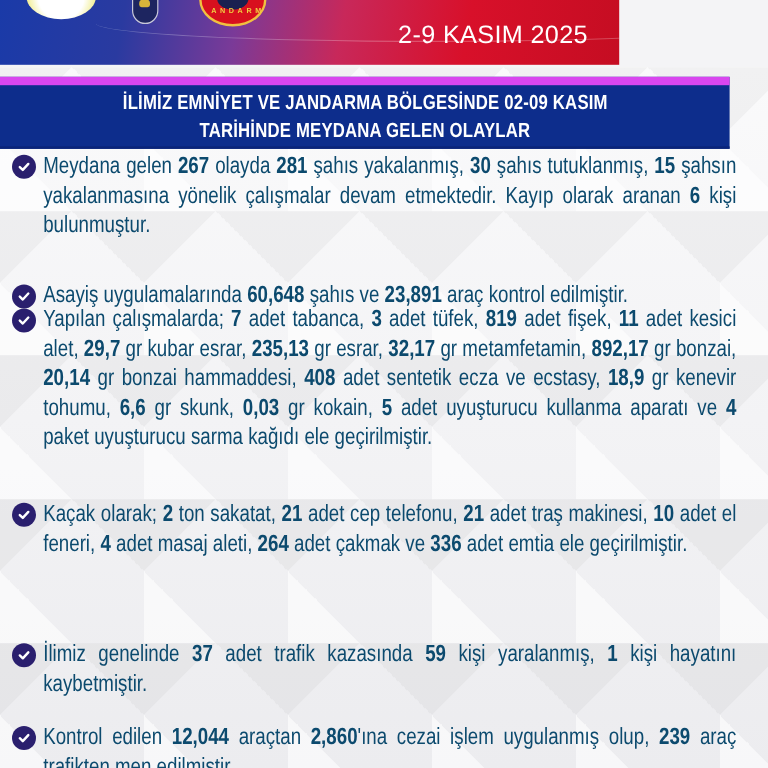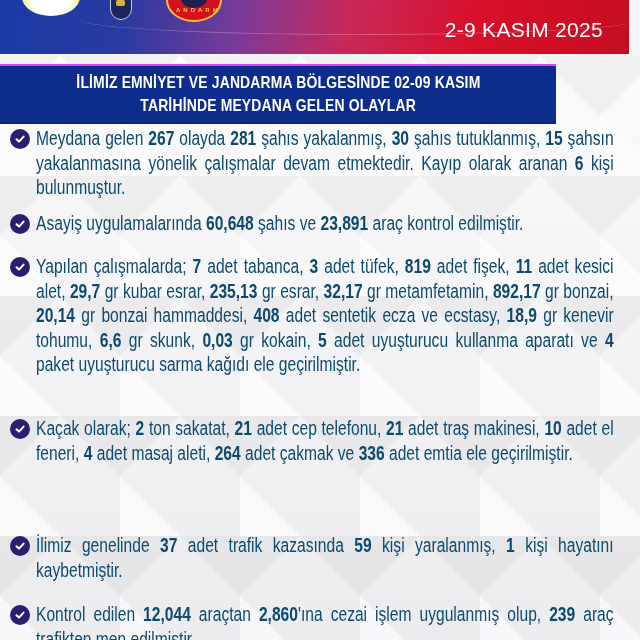--- a/index.html
+++ b/index.html
@@ -12,21 +12,21 @@
   .bg-pattern {
     position: absolute; left: 0; top: 56px; width: 640px; height: 584px;
     background:
       linear-gradient(135deg, rgba(0,0,0,0.035) 25%, transparent 25%) 0 0/120px 120px,
       linear-gradient(225deg, rgba(0,0,0,0.035) 25%, transparent 25%) 0 0/120px 120px,
       linear-gradient(45deg, rgba(255,255,255,0.6) 25%, transparent 25%) 0 0/120px 120px,
       linear-gradient(180deg, #fafafb 0%, #ececef 100%);
     z-index: 0;
   }
   .header {
-    position: absolute; left: 0; top: 0; width: 629px; height: 54px;
+    position: absolute; left: 0; top: 0; width: 516px; height: 54px;
     background: linear-gradient(100deg, #1a3aa8 0%, #2a3aa0 20%, #7a3a98 38%, #c8285a 55%, #d8102a 75%, #c50d22 100%);
     overflow: hidden; z-index: 2;
   }
   .header::after {
     content: ""; position: absolute; left: 80px; top: 4px; width: 560px; height: 30px;
     border-bottom: 1px solid rgba(255,255,255,0.25); border-radius: 0 0 50% 50%;
   }
   .logo-sun {
     position: absolute; left: 22px; top: -22px; width: 58px; height: 38px;
     border-radius: 50%; background: radial-gradient(circle, #ffffff 55%, #f3f0a0 80%, #d8c23a 100%);
@@ -42,23 +42,23 @@
     border-radius: 50%; background: #d8101e; border: 2px solid #f0c040;
   }
   .logo-jandarma .inner { position: absolute; left: 13px; top: 10px; width: 26px; height: 18px; border-radius: 50%; background: #1a2050; }
   .logo-jandarma .txt { position: absolute; left: 8px; top: 27px; font-size: 6px; font-weight: bold; color: #f0d040; letter-spacing: 3px; }
   .header-date {
     position: absolute; right: 26px; top: 18px;
     color: #ffffff; font-size: 21px; letter-spacing: 0.3px;
     font-family: "Liberation Sans", sans-serif;
   }
   .title-bar {
-    position: absolute; left: 0; top: 64px; width: 556px; height: 60px;
+    position: absolute; left: 0; top: 64px; width: 608px; height: 60px;
     background: #0d2d8c;
-    border-top: 2px solid #d946ef; border-bottom: 2px solid #0a2478;
+    border-top: 7px solid #d946ef; border-bottom: 2px solid #0a2478;
     display: flex; flex-direction: column; align-items: center; justify-content: center;
     z-index: 2;
   }
   .title-line {
     color: #ffffff; font-weight: bold; font-size: 17px; line-height: 23px;
     font-family: "Liberation Sans Narrow", "Liberation Sans", sans-serif;
     transform: scaleX(0.82); white-space: nowrap; letter-spacing: 0.2px;
   }
   .content { position: absolute; left: 0; top: 124px; width: 640px; z-index: 2; }
   .item { position: absolute; left: 10px; width: 604px; }
@@ -103,21 +103,21 @@
   <div class="item" style="top:2px">
     <span class="check">
         <svg viewBox="0 0 12 12">
           <path d="M2.5 6.2 L5 8.6 L9.6 3.6" stroke="#fff" stroke-width="2" fill="none" stroke-linecap="round" stroke-linejoin="round"></path>
         </svg>
       </span>
     <div class="text">
         <span class="squeeze"><span>Meydana gelen </span><b>267</b><span> olayda </span><b>281</b><span> şahıs yakalanmış, </span><b>30</b><span> şahıs tutuklanmış, </span><b>15</b><span> şahsın yakalanmasına yönelik çalışmalar devam etmektedir. Kayıp olarak aranan </span><b>6</b><span> kişi bulunmuştur.</span></span>
       </div>
   </div>
-  <div class="item" style="top:87px">
+  <div class="item" style="top:110px">
     <span class="check">
         <svg viewBox="0 0 12 12">
           <path d="M2.5 6.2 L5 8.6 L9.6 3.6" stroke="#fff" stroke-width="2" fill="none" stroke-linecap="round" stroke-linejoin="round"></path>
         </svg>
       </span>
     <div class="text">
         <span class="squeeze"><span>Asayiş uygulamalarında </span><b>60,648</b><span> şahıs ve </span><b>23,891</b><span> araç kontrol edilmiştir.</span></span>
       </div>
   </div>
   <div class="item" style="top:130px">

